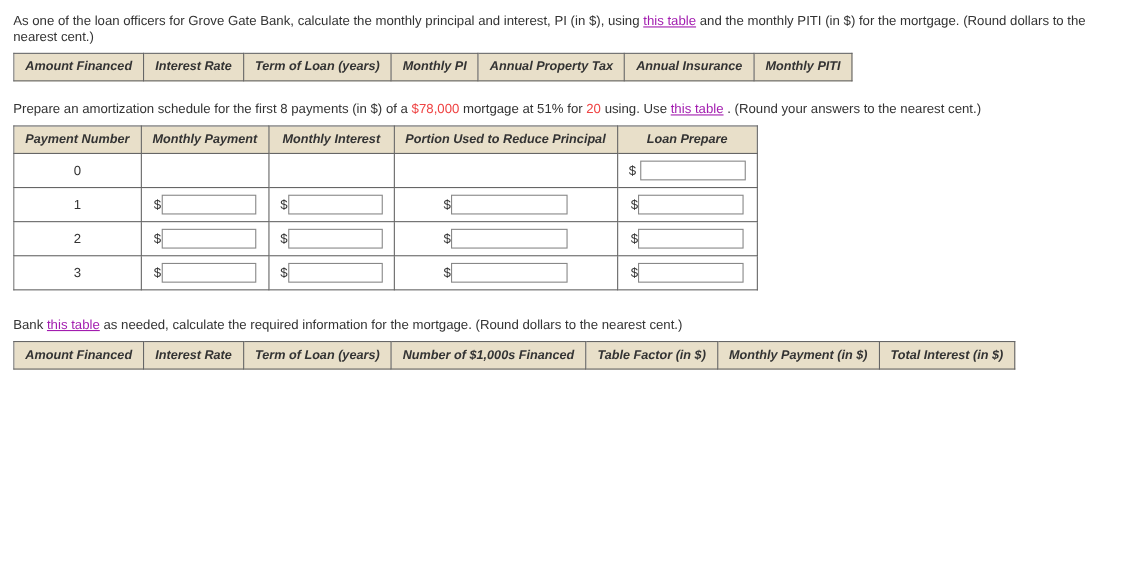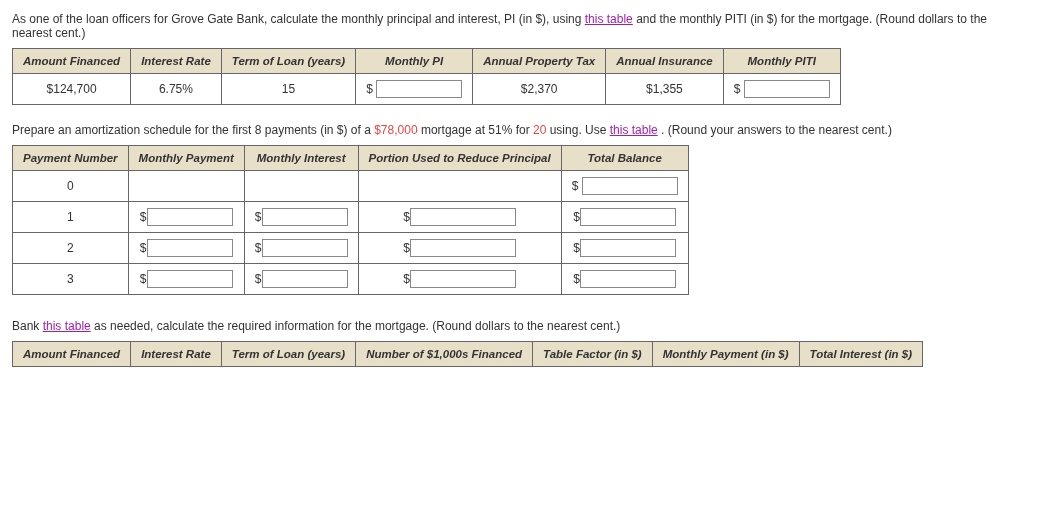--- a/index.html
+++ b/index.html
@@ -57,56 +57,41 @@
   <tbody>
       <tr>
     <th>Amount Financed</th>
     <th>Interest Rate</th>
     <th>Term of Loan (years)</th>
     <th>Monthly PI</th>
     <th>Annual Property Tax</th>
     <th>Annual Insurance</th>
     <th>Monthly PITI</th>
   </tr>
-  <tr>
-    <td>$124,700</td>
-    <td>6.75%</td>
-    <td>15</td>
-    <td class="dollar-cell">
-      <span>$</span>
-      <input class="blank w80" style="">
-    </td>
-    <td>$2,370</td>
-    <td>$1,355</td>
-    <td class="dollar-cell">
-      <span>$</span>
-      <input class="blank w80" style="">
-    </td>
-  </tr>
 </tbody>
   </table>
 
 <div class="intro">
   <span>Prepare an amortization schedule for the first 8 payments (in $) of a </span>
   <span class="red">$78,000</span>
   <span> mortgage at 51% for </span>
   <span class="red">20</span>
   <span> using. Use </span>
   <a class="fake-link">this table</a>
   <span>. (Round your answers to the nearest cent.)</span>
 </div>
 
 <table>
   <tbody>
       <tr>
     <th>Payment Number</th>
     <th>Monthly Payment</th>
     <th>Monthly Interest</th>
     <th>Portion Used to Reduce Principal</th>
-    <th>Total Balance</th>
+    <th>Loan Prepare</th>
   </tr>
   <tr>
     <td>0</td>
     <td></td>
     <td></td>
     <td></td>
     <td class="dollar-cell">
       <span>$</span>
       <input class="blank w90" style="">
     </td>

